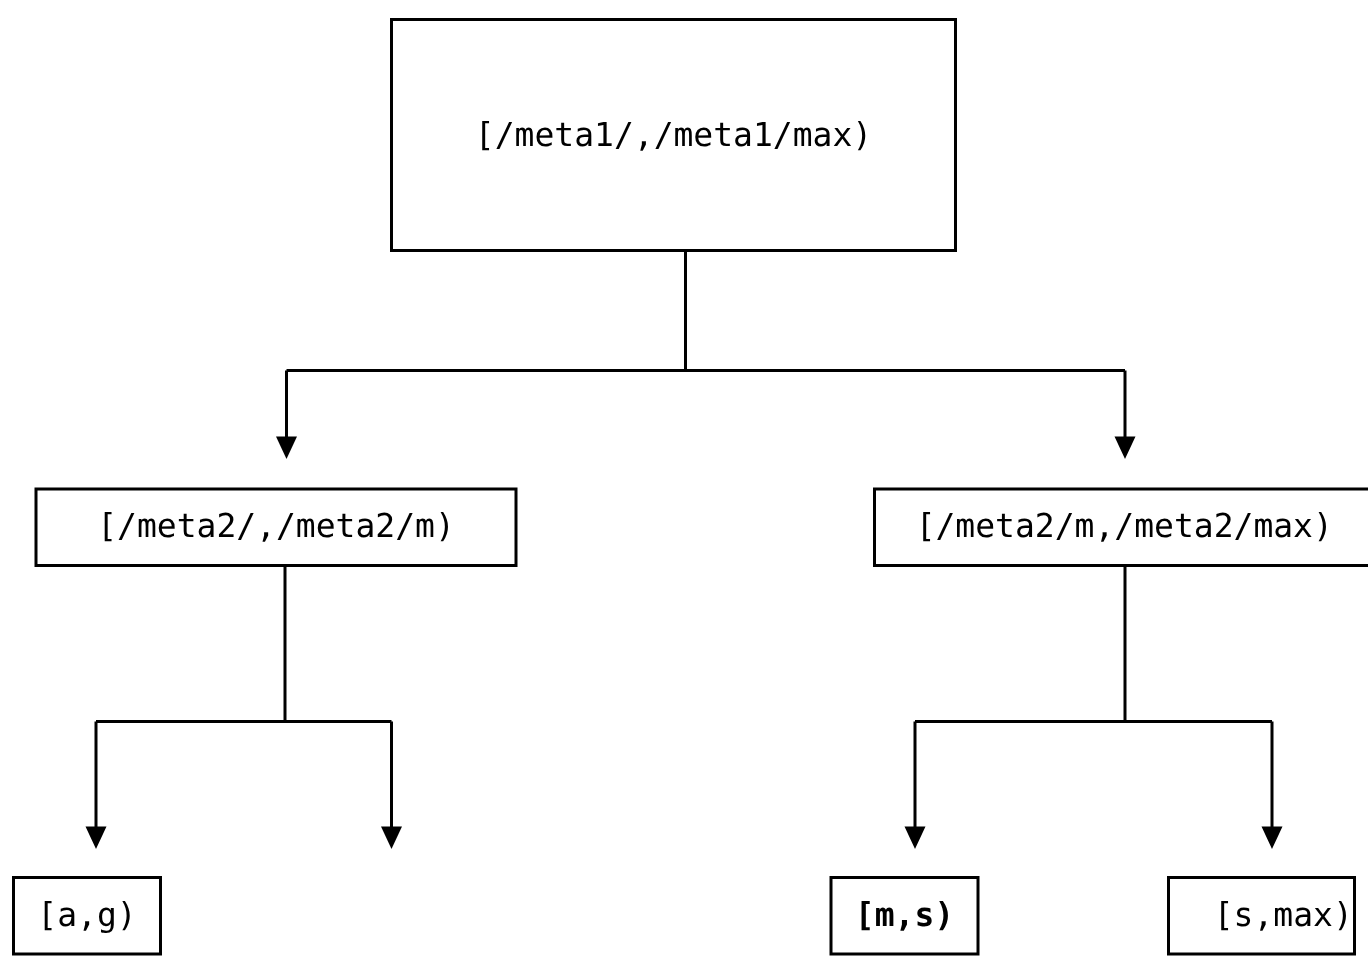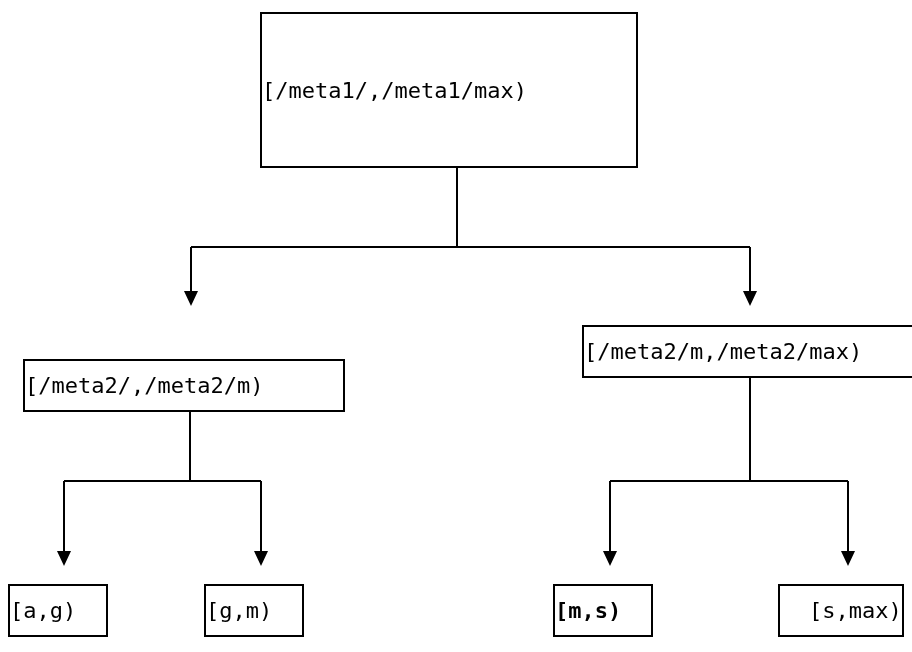--- a/index.html
+++ b/index.html
@@ -31,21 +31,21 @@
     fill: #000000;
     stroke: none;
   }
   .node {
     position: absolute;
     box-sizing: border-box;
     border: 2px solid #000000;
     background: #ffffff;
     display: flex;
     align-items: center;
-    justify-content: flex-start;
+    justify-content: center;
     font-size: 22px;
     color: #000000;
     white-space: nowrap;
   }
 </style>
 </head>
 <body>
 
 <div class="canvas">
 
@@ -67,35 +67,32 @@
       <path d="M750 378 L750 481 M610 481 L848 481 M610 481 L610 553 M848 481 L848 553"></path>
       <polygon points="603,551 617,551 610,566"></polygon>
       <polygon points="841,551 855,551 848,566"></polygon>
     </g>
   </svg>
 
   <div class="node" style="left:260px; top:12px; width:378px; height:156px;">
     <span>[/meta1/,/meta1/max)</span>
   </div>
 
-  <div class="node" style="left:23px; top:325px; width:322px; height:53px;margin-top:34px;">
+  <div class="node" style="left:23px; top:325px; width:322px; height:53px;">
     <span>[/meta2/,/meta2/m)</span>
   </div>
 
   <div class="node" style="left:582px; top:325px; width:335px; height:53px;">
     <span>[/meta2/m,/meta2/max)</span>
   </div>
 
   <div class="node" style="left:8px; top:584px; width:100px; height:53px;">
     <span>[a,g)</span>
   </div>
 
-  <div class="node" style="left:204px; top:584px; width:100px; height:53px;">
-    <span>[g,m)</span>
-  </div>
 
   <div class="node" style="left:553px; top:584px; width:100px; height:53px;font-weight:bold;">
     <span>[m,s)</span>
   </div>
 
   <div class="node" style="left:778px; top:584px; width:126px; height:53px;padding-left:29px;">
     <span>[s,max)</span>
   </div>
 
 </div>

